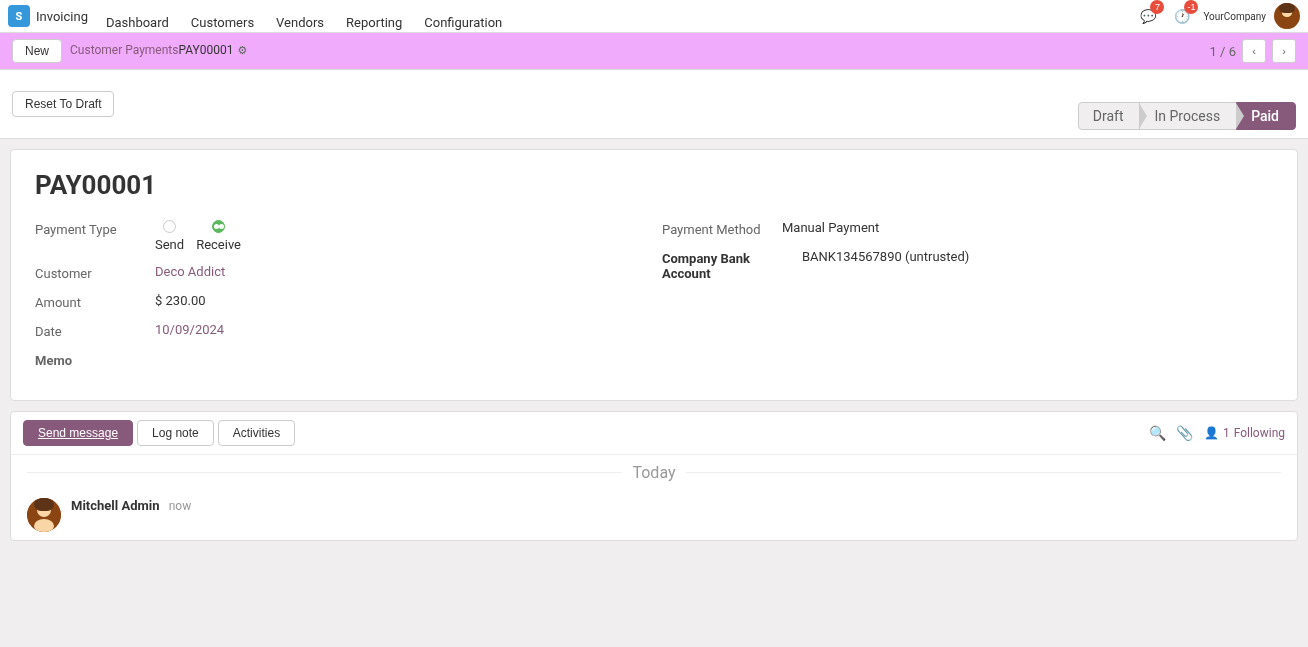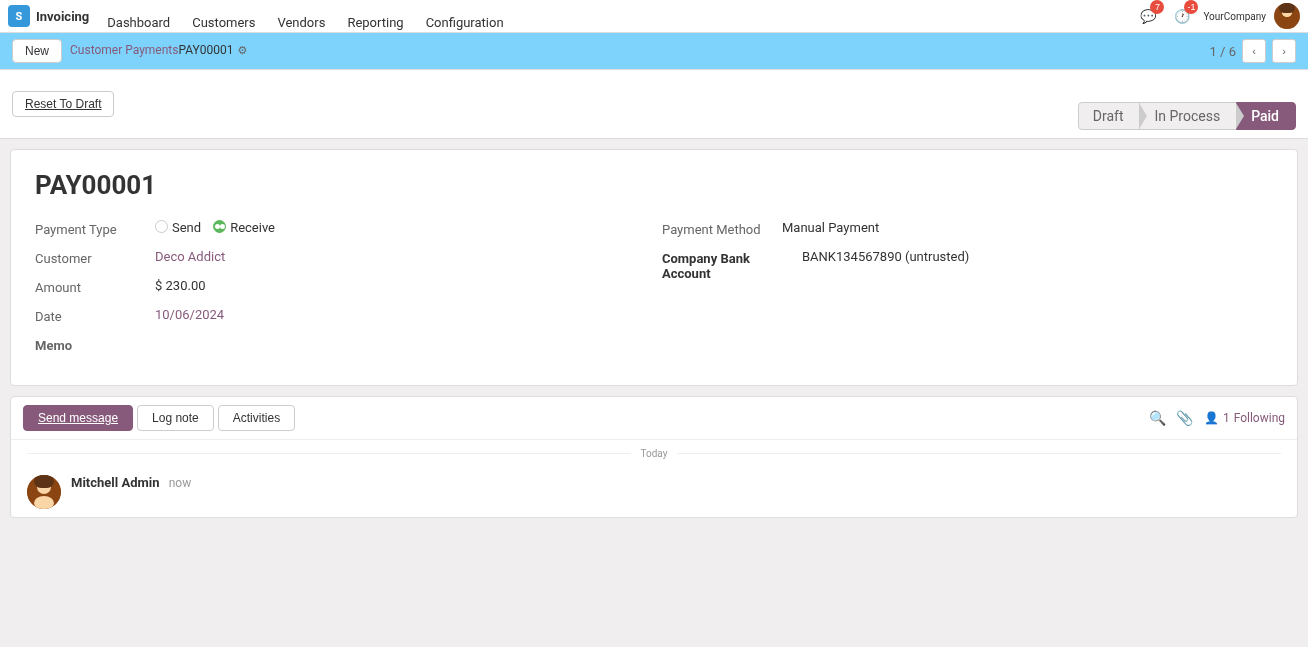--- a/index.html
+++ b/index.html
@@ -27,21 +27,21 @@
       background: #3498db;
       border-radius: 4px;
       display: flex;
       align-items: center;
       justify-content: center;
       color: white;
       font-size: 11px;
       font-weight: bold;
     }
     .topnav-app-name {
-      font-weight: 700;
+      font-weight: 400;
       font-size: 13px;
       color: #333;
     }
     .topnav-menu {
       display: flex;
       align-items: center;
       gap: 2px;
       flex: 1;
       margin-top: 12px;
     }
@@ -95,21 +95,21 @@
       border-radius: 50%;
       background: #8B4513;
       display: flex;
       align-items: center;
       justify-content: center;
       overflow: hidden;
     }
 
     
     .breadcrumb-bar {
-      background: #7dd3fc;
+      background: #f0abfc;
       display: flex;
       align-items: center;
       padding: 6px 12px;
       border-bottom: 1px solid #ddd;
       justify-content: space-between;
     }
     .breadcrumb-left {
       display: flex;
       align-items: center;
       gap: 8px;
@@ -170,21 +170,20 @@
       display: flex;
       align-items: center;
       padding: 8px 12px;
       border-bottom: 1px solid #ddd;
       justify-content: space-between;
     }
     .action-bar-left {
       display: flex;
       align-items: flex-end;
       gap: 6px;
-      text-decoration: underline;
     }
     .reset-btn {
       background: #fff;
       border: 1px solid #ccc;
       border-radius: 4px;
       padding: 5px 12px;
       font-size: 12px;
       cursor: pointer;
       color: #333;
     }
@@ -271,22 +270,24 @@
       cursor: pointer;
       font-size: 13px;
     }
     .radio-group {
       display: flex;
       align-items: center;
       gap: 12px;
     }
     .radio-item {
       display: flex;
+      align-items: center;
       gap: 4px;
       font-size: 13px;
+      flex-direction: column;
     }
     .radio-circle {
       width: 13px;
       height: 13px;
       border-radius: 50%;
       border: 1px solid #ccc;
       background: #fff;
       display: flex;
       align-items: center;
       justify-content: center;
@@ -355,21 +356,21 @@
       color: #875a7b;
       font-size: 12px;
       cursor: pointer;
     }
     .today-divider {
       display: flex;
       align-items: center;
       padding: 8px 16px;
       gap: 10px;
       color: #999;
-      font-size: 10px;
+      font-size: 16px;
     }
     .today-divider::before, .today-divider::after {
       content: '';
       flex: 1;
       height: 1px;
       background: #eee;
     }
     .message-item {
       display: flex;
       gap: 10px;
@@ -487,21 +488,21 @@
         <span class="form-value-link">Deco Addict</span>
       </div>
 
       <div class="form-row">
         <span class="form-label">Amount</span>
         <span class="form-value">$ 230.00</span>
       </div>
 
       <div class="form-row">
         <span class="form-label">Date</span>
-        <span class="form-value" style="color:#875a7b;">10/06/2024</span>
+        <span class="form-value" style="color:#875a7b;">10/09/2024</span>
       </div>
 
       <div class="form-row">
         <span class="form-label" style="font-weight:bold;">Memo</span>
       </div>
     </div>
 
     <div class="form-right">
 
       <div class="form-row">

